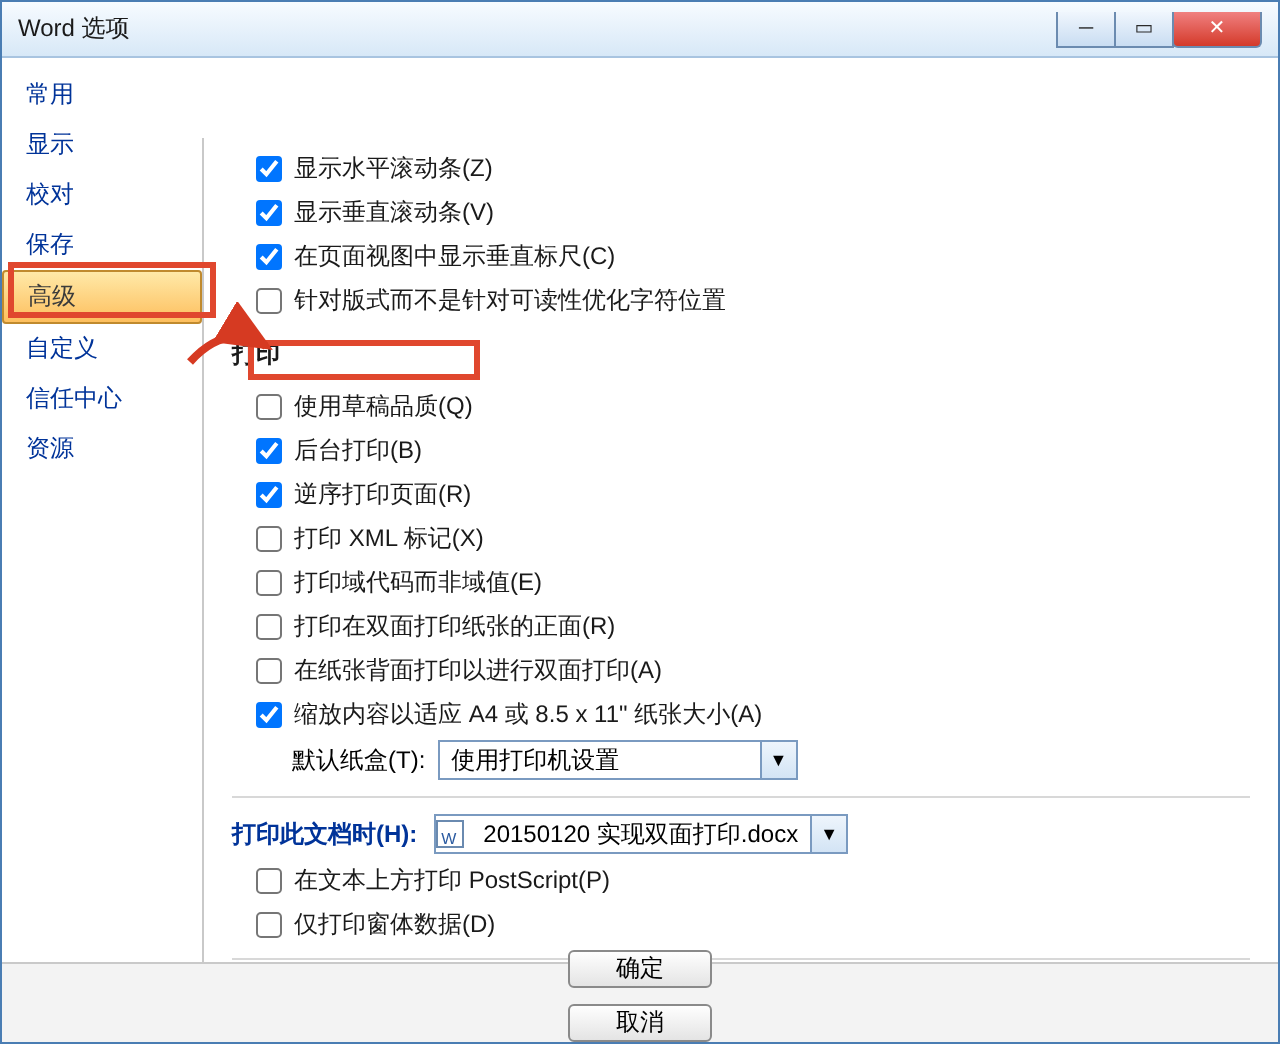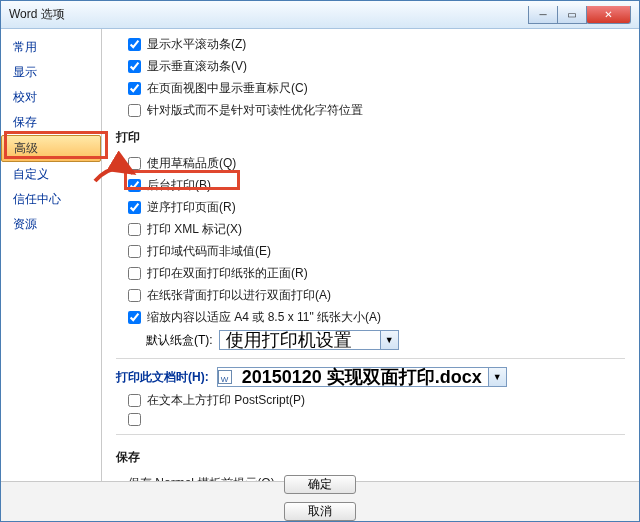--- a/index.html
+++ b/index.html
@@ -8,30 +8,30 @@
   .titlebar { height: 28px; background: linear-gradient(#f7fbff,#d7e8f7); display: flex; align-items: center; padding: 0 8px; border-bottom: 1px solid #a8c4e0; }
   .titlebar .title { font-size: 12px; color: #1a1a1a; flex: 1; }
   .winbtns { display: flex; gap: 0; }
   .winbtn { width: 30px; height: 18px; border: 1px solid #6b8bb0; border-top: none; background: linear-gradient(#f0f6fd,#c9ddf2); display: flex; align-items: center; justify-content: center; font-size: 10px; color: #2a2a2a; margin-left: -1px;}
   .winbtn.close { background: linear-gradient(#f08080,#d43a2a); color: #fff; width: 45px; border-radius: 0 0 3px 3px; }
   .body { display: flex; height: calc(100% - 28px - 40px); }
   .sidebar { width: 100px; background: #fff; padding: 6px 0 0 0; }
   .sidebar-item { padding: 4px 12px; color: #003399; cursor: pointer; }
   .sidebar-item.active { background: linear-gradient(#ffe9a8,#fdbf5e); border: 1px solid #c08a2e; color: #3b3b3b; border-radius: 2px; margin: 0 0 0 0; position: relative; }
   .highlight-box { position: absolute; border: 3px solid #e0472e; pointer-events: none; }
-  .content { flex: 1; border-left: 1px solid #c9c9c9; overflow-y: auto; background: #fff; padding: 4px 0 10px 0; }
+  .content { flex: 1; border-left: 1px solid #c9c9c9; overflow-y: auto; background: #fff; padding: 4px 0 10px 0; margin-top: 40px; }
   .row { display: flex; align-items: center; padding: 2px 0 2px 26px; line-height: 18px; }
   .row input[type=checkbox] { margin-right: 6px; width: 13px; height: 13px; }
   .row label { color: #1a1a1a; }
   .section-title { font-weight: bold; padding: 8px 0 6px 14px; color: #1a1a1a; }
   .subrow { padding-left: 44px; display: flex; align-items: center; gap: 6px; }
   .select-like { display: inline-flex; align-items: center; border: 1px solid #7a9ac0; background: #fff; height: 20px; }
-  .select-like .val { padding: 0 6px; min-width: 160px; font-size: 18px; }
+  .select-like .val { padding: 0 6px; min-width: 160px; font-size: 12px; }
   .select-like .arrow { width: 18px; text-align: center; border-left: 1px solid #7a9ac0; background: linear-gradient(#eef5fc,#d3e4f5); font-size: 9px;}
-  .select-like.small .val { min-width: 150px; font-weight: bold; }
+  .select-like.small .val { min-width: 150px; }
   .hr { border-top: 1px solid #d8d8d8; margin: 6px 14px; }
   .footer { position: absolute; bottom: 0; left: 0; right: 0; height: 40px; border-top: 1px solid #c9c9c9; display: flex; justify-content: flex-end; align-items: center; padding: 0 14px; gap: 8px; background: #f3f3f3; flex-direction: column; }
   .btn { min-width: 72px; height: 22px; border: 1px solid #8a8a8a; background: linear-gradient(#fefefe,#e4e4e4); border-radius: 3px; font-size: 12px; }
   .arrow-annot { position: absolute; pointer-events: none; }
   .link-like { color: #003399; }
   .content::-webkit-scrollbar { width: 16px; }
   .content::-webkit-scrollbar-track { background: #f0f0f0; border-left:1px solid #ccc;}
   .content::-webkit-scrollbar-thumb { background: #c9d8ea; border:1px solid #9ab; }
   .icon-doc { display:inline-block; width:14px; height:14px; background:#fff; border:1px solid #6a8ab0; position:relative; margin-right:4px;}
   .icon-doc::after{content:"W"; font-size:8px; color:#2a5aa0; position:absolute; left:2px; top:0;}
@@ -133,20 +133,21 @@
           <span class="val">20150120 实现双面打印.docx</span>
           <span class="arrow">▼</span>
         </span>
       </div>
       <div class="row">
         <input type="checkbox" style="">
         <label>在文本上方打印 PostScript(P)</label>
       </div>
       <div class="row">
         <input type="checkbox" style="">
+        <label>仅打印窗体数据(D)</label>
       </div>
 
       <div class="hr"></div>
       <div class="section-title">保存</div>
 
       <div class="row">
 
         <label>保存 Normal 模板前提示(O)</label>
       </div>
 

